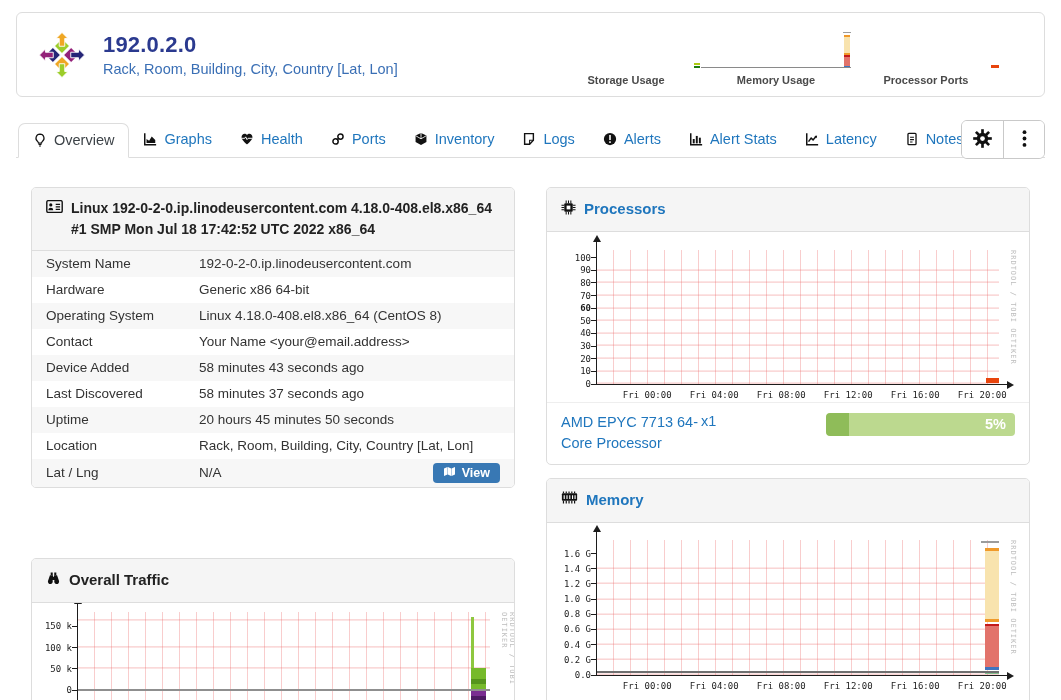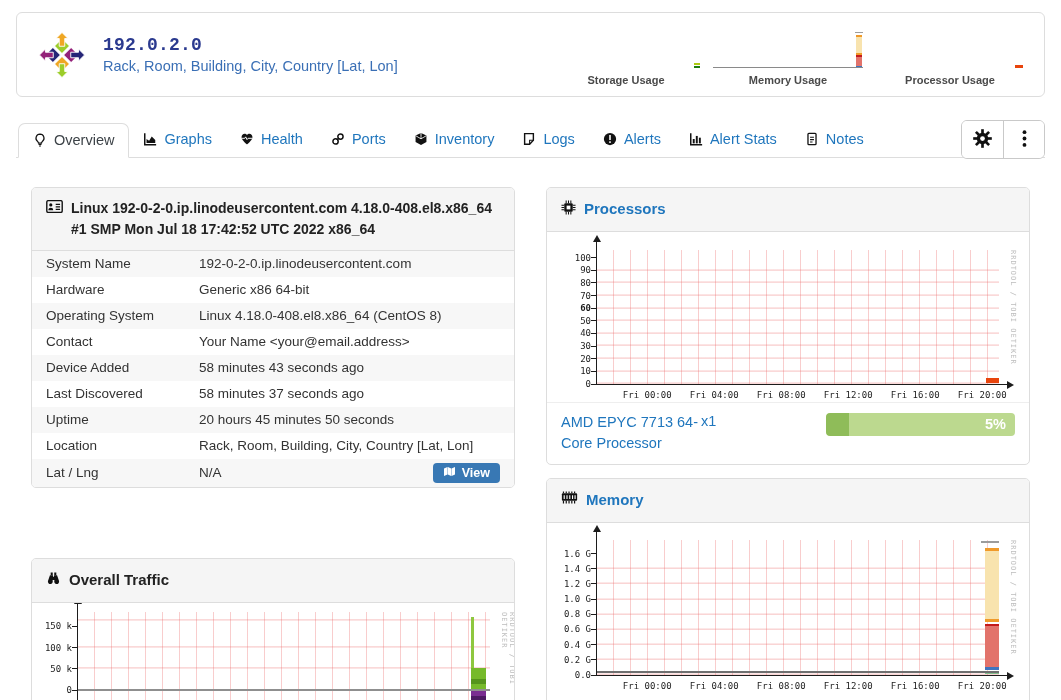--- a/index.html
+++ b/index.html
@@ -11,23 +11,23 @@
   a { text-decoration:none; cursor:pointer; }
 
   
   .device-header{
     position:absolute; left:16px; top:12px; width:1029px; height:85px;
     border:1px solid var(--panel-border); border-radius:6px; background:#fff;
     display:flex; align-items:center;
   }
   .logo{ margin-left:22px; width:46px; height:46px; flex:0 0 auto; }
   .titles{ margin-left:18px; }
-  .device-title{ font-size:18px; font-weight:bold; color:var(--title); letter-spacing:.2px;font-family:Liberation Mono, monospace; }
+  .device-title{ font-size:22px; font-weight:bold; color:var(--title); letter-spacing:.2px; }
   .device-location{ display:block; margin-top:3px; font-size:14.5px; color:var(--subtitle); }
-  .minis{ position:absolute; left:534px; top:8px; display:flex; gap:12px; }
+  .minis{ position:absolute; left:534px; top:8px; display:flex; }
   .mini{ width:150px; }
   .mini .spark{ position:relative; width:150px; height:51px; }
   .mini-label{ margin-top:2px; text-align:center; font-size:11px; font-weight:bold; color:#4a4a4a; }
 
   
   .tabbar{
     position:absolute; left:16px; top:119px; width:1029px; height:39px;
     border-bottom:1px solid var(--panel-border);
     display:flex; align-items:flex-end;
   }
@@ -154,21 +154,21 @@
           <div class="gbar" style="left: 143.25px; width: 6px; top: 45.0417px; height: 1.95833px; background: rgb(63, 116, 192);"></div>
           <div class="gbar" style="left: 141.75px; width: 8.25px; top: 10.9667px; height: 1.175px; background: rgb(156, 156, 156);"></div>
           <div class="gline" style="left: 0px; width: 150px; top: 46.2062px; height: 1px; background: rgb(138, 138, 138);"></div>
         </div>
       <div class="mini-label">Memory Usage</div>
     </div>
     <div class="mini">
       <div class="spark graph-box">
           <div class="gbar" style="left: 139.5px; width: 8.25px; top: 44.18px; height: 2.82px; background: rgb(232, 68, 12);"></div>
         </div>
-      <div class="mini-label">Processor Usage</div>
+      <div class="mini-label">Processor Ports</div>
     </div>
   </div>
 </div>
 
 <div class="tabbar">
   <div class="tabs">
       <button class="tab active">
         <span class="tab-icon">
           <svg viewBox="0 0 16 16" width="14" height="14">
             <path d="M8 1.3a4.6 4.6 0 0 0-2.7 8.3c.5.4.9 1.1 1 1.9h3.4c.1-.8.5-1.5 1-1.9A4.6 4.6 0 0 0 8 1.3z" fill="none" stroke="currentColor" stroke-width="1.4"></path>
@@ -238,20 +238,30 @@
       <button class="tab">
         <span class="tab-icon">
           <svg viewBox="0 0 16 16" width="14" height="14">
             <path d="M2 1.5v13h13" stroke="currentColor" stroke-width="1.7" fill="none"></path>
             <rect x="4.3" y="8" width="2.2" height="5" fill="currentColor"></rect>
             <rect x="7.8" y="4.5" width="2.2" height="8.5" fill="currentColor"></rect>
             <rect x="11.3" y="6.5" width="2.2" height="6.5" fill="currentColor"></rect>
           </svg>
         </span>
         <span>Alert Stats</span>
+      </button>
+      <button class="tab">
+        <span class="tab-icon">
+          <svg viewBox="0 0 16 16" width="14" height="14">
+            <path d="M2 1.5v13h13" stroke="currentColor" stroke-width="1.7" fill="none"></path>
+            <path d="M4 11l3-4 2.2 2L13 4.5" stroke="currentColor" stroke-width="1.7" fill="none"></path>
+            <path d="M13.8 4l-.5 3-2.5-1.8z" fill="currentColor"></path>
+          </svg>
+        </span>
+        <span>Latency</span>
       </button>
       <button class="tab">
         <span class="tab-icon">
           <svg viewBox="0 0 16 16" width="14" height="14">
             <rect x="3.4" y="1.6" width="9.2" height="12.8" rx="1" fill="none" stroke="currentColor" stroke-width="1.5"></rect>
             <path d="M5.8 6h4.4M5.8 8.7h4.4M5.8 11.4h2.8" stroke="currentColor" stroke-width="1.2"></path>
           </svg>
         </span>
         <span>Notes</span>
       </button>

